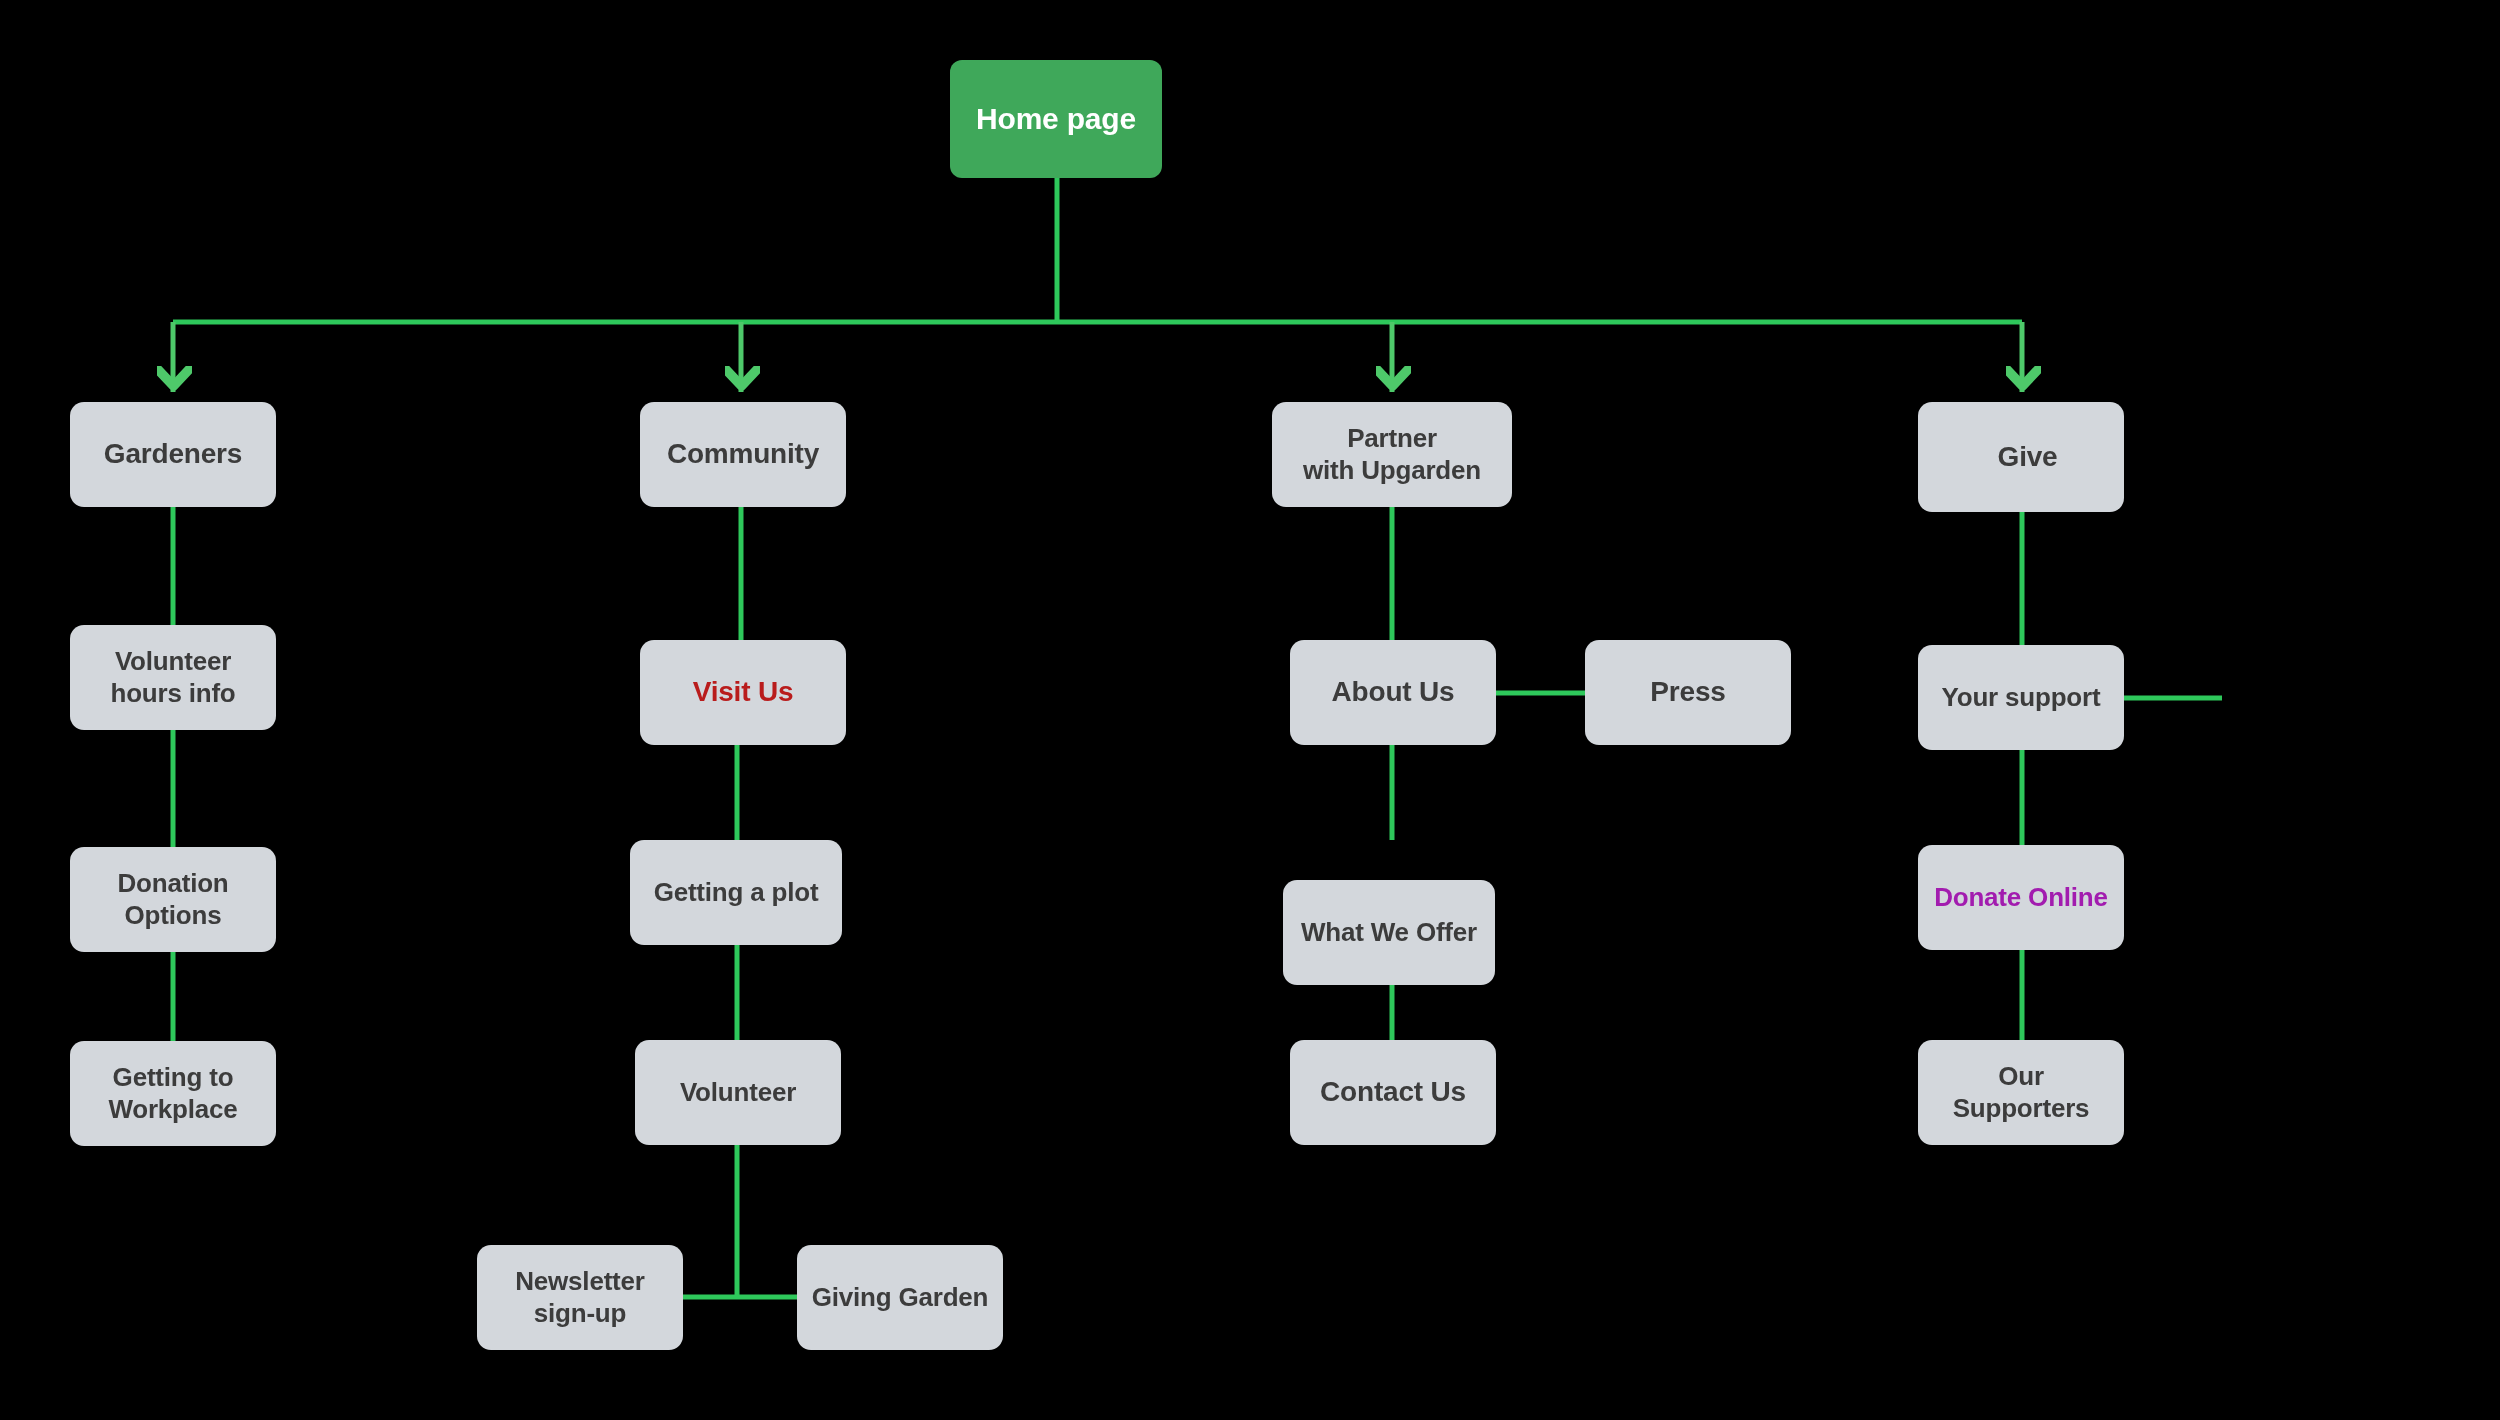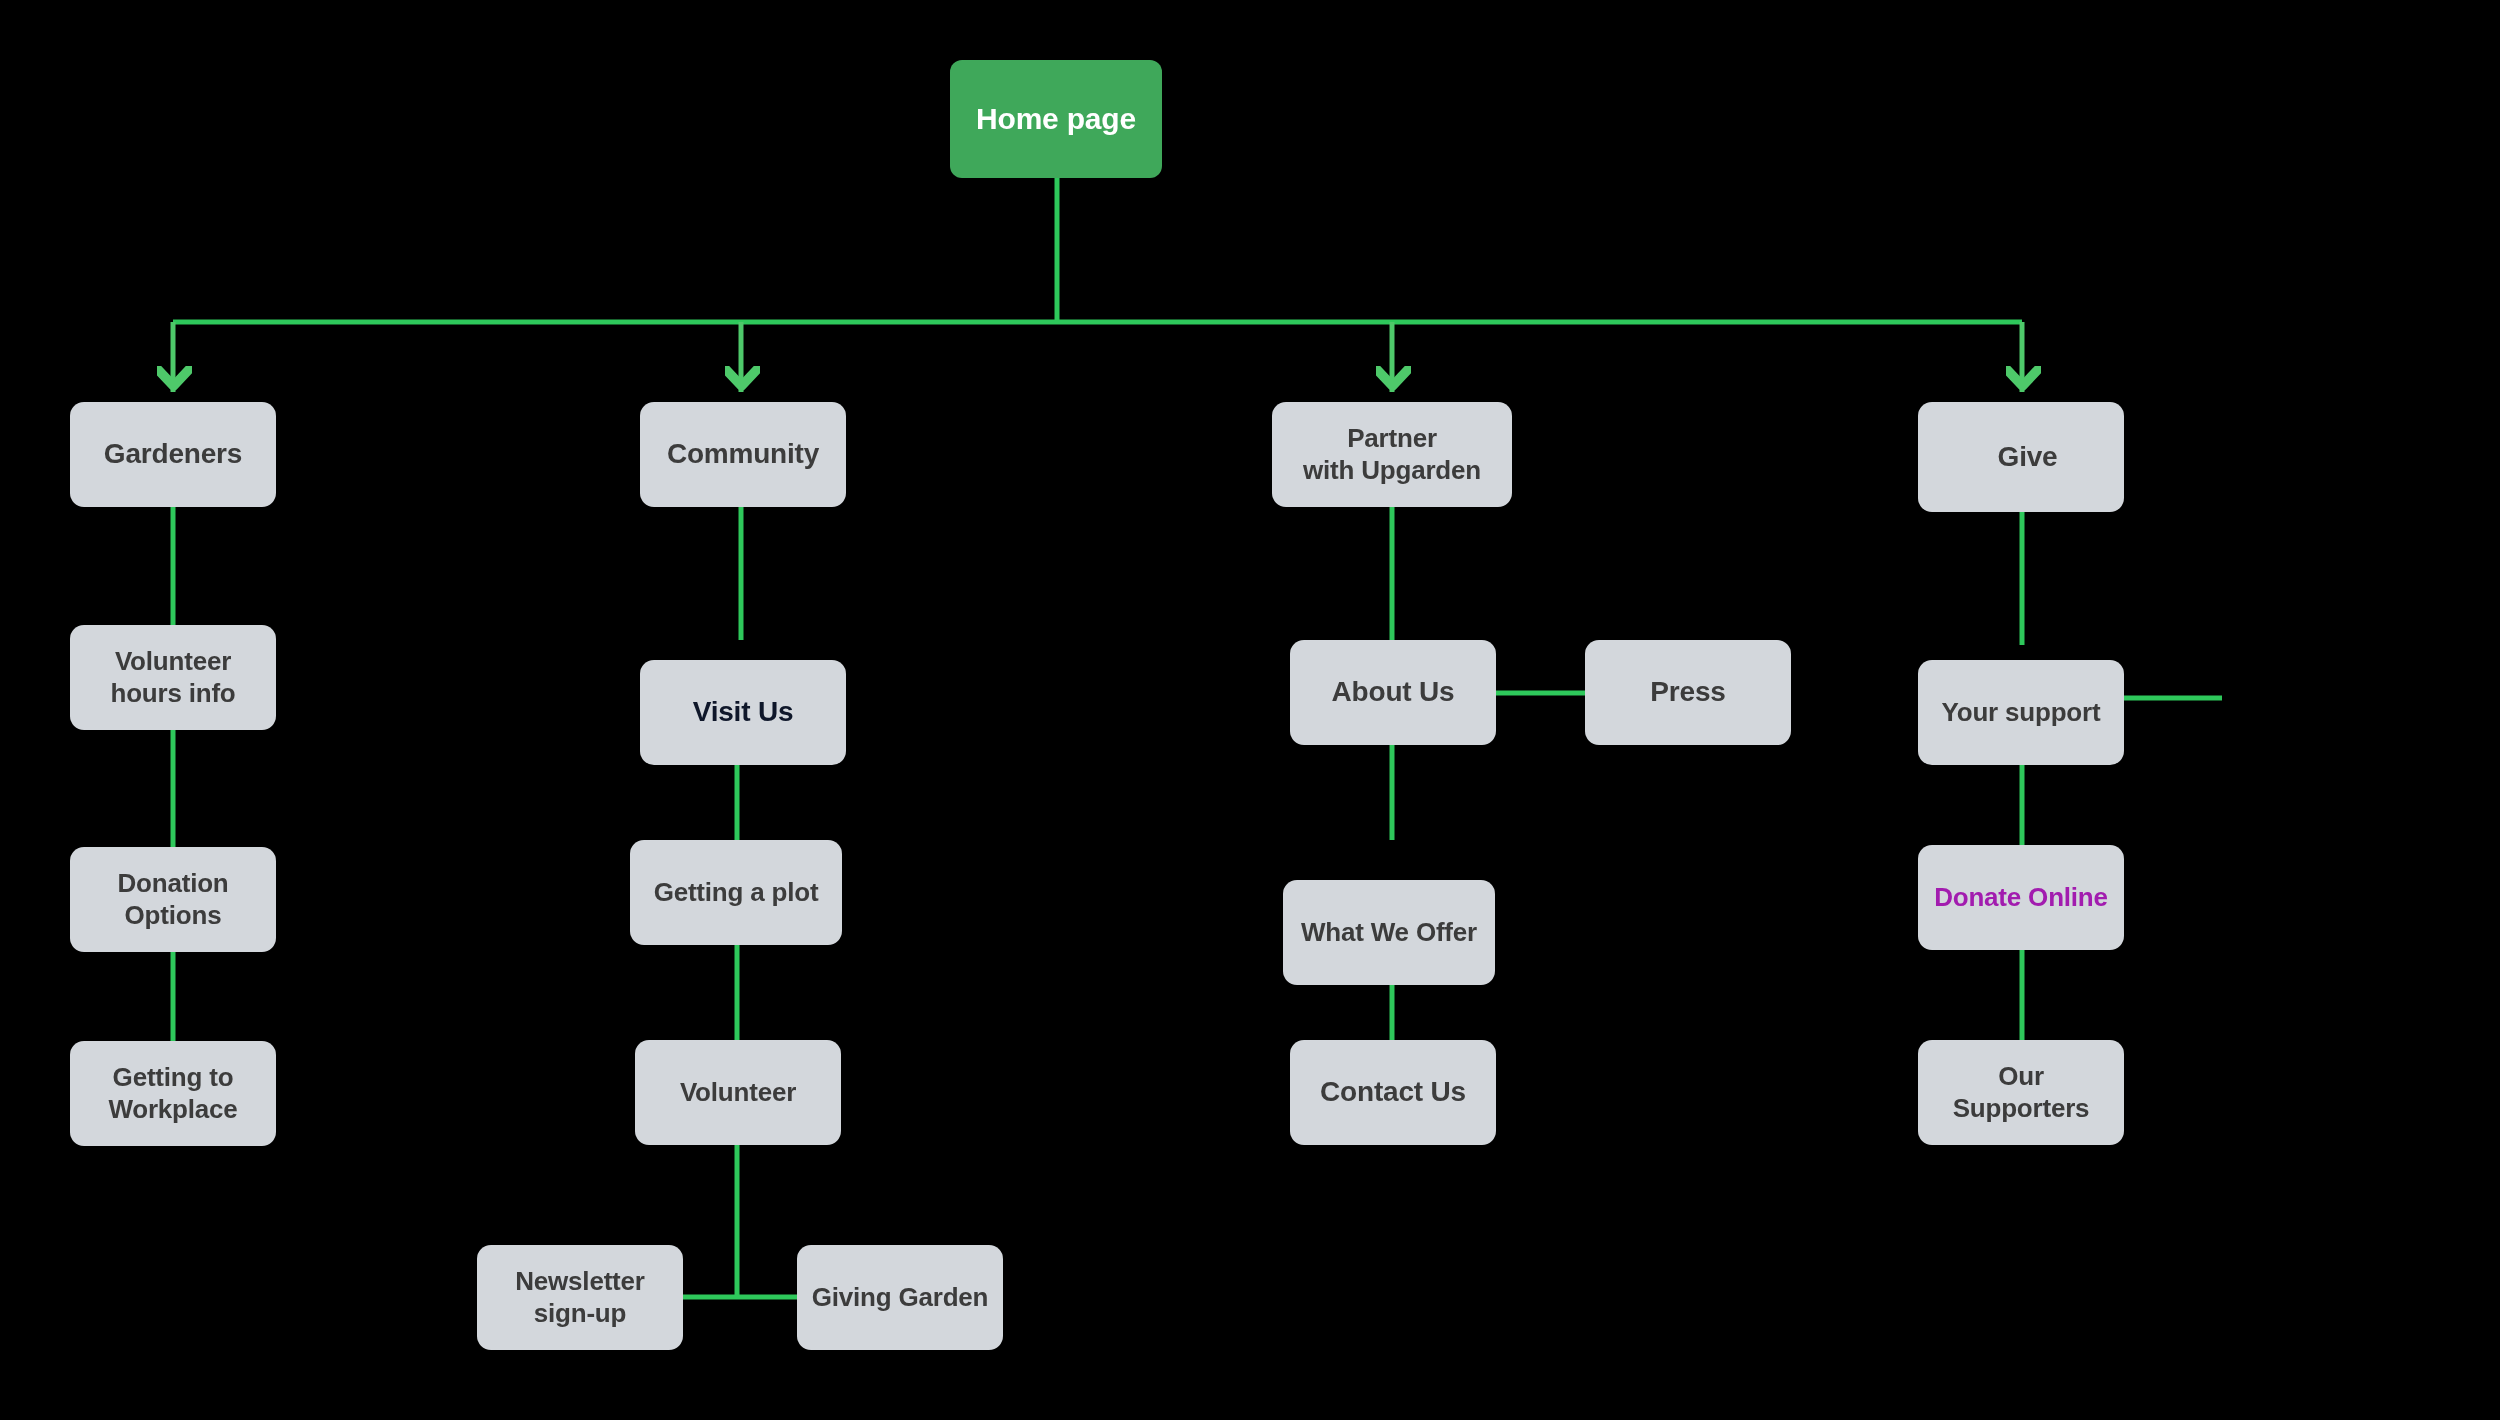--- a/index.html
+++ b/index.html
@@ -97,33 +97,33 @@
 
   <div class="node" style="left: 70px; top: 402px; width: 206px; height: 105px; font-size: 28px; background: rgb(211, 215, 220); color: rgb(60, 60, 60);">Gardeners</div>
   <div class="node" style="left: 70px; top: 625px; width: 206px; height: 105px; font-size: 26px; background: rgb(211, 215, 220); color: rgb(60, 60, 60);">Volunteer
 hours info</div>
   <div class="node" style="left: 70px; top: 847px; width: 206px; height: 105px; font-size: 26px; background: rgb(211, 215, 220); color: rgb(60, 60, 60);">Donation
 Options</div>
   <div class="node" style="left: 70px; top: 1041px; width: 206px; height: 105px; font-size: 26px; background: rgb(211, 215, 220); color: rgb(60, 60, 60);">Getting to
 Workplace</div>
 
   <div class="node" style="left: 640px; top: 402px; width: 206px; height: 105px; font-size: 28px; background: rgb(211, 215, 220); color: rgb(60, 60, 60);">Community</div>
-  <div class="node" style="left: 640px; top: 640px; width: 206px; height: 105px; font-size: 28px; background: rgb(211, 215, 220); color: #0f172a; margin-top: 20px;">Visit Us</div>
+  <div class="node" style="left: 640px; top: 640px; width: 206px; height: 105px; font-size: 28px; background: rgb(211, 215, 220); color: #b91c1c;">Visit Us</div>
   <div class="node" style="left: 630px; top: 840px; width: 212px; height: 105px; font-size: 26px; background: rgb(211, 215, 220); color: rgb(60, 60, 60);">Getting a plot</div>
   <div class="node" style="left: 635px; top: 1040px; width: 206px; height: 105px; font-size: 26px; background: rgb(211, 215, 220); color: rgb(60, 60, 60);">Volunteer</div>
   <div class="node" style="left: 477px; top: 1245px; width: 206px; height: 105px; font-size: 26px; background: rgb(211, 215, 220); color: rgb(60, 60, 60);">Newsletter
 sign-up</div>
   <div class="node" style="left: 797px; top: 1245px; width: 206px; height: 105px; font-size: 26px; background: rgb(211, 215, 220); color: rgb(60, 60, 60);">Giving Garden</div>
 
   <div class="node" style="left: 1272px; top: 402px; width: 240px; height: 105px; font-size: 26px; background: rgb(211, 215, 220); color: rgb(60, 60, 60);">Partner
 with Upgarden</div>
   <div class="node" style="left: 1290px; top: 640px; width: 206px; height: 105px; font-size: 28px; background: rgb(211, 215, 220); color: rgb(60, 60, 60);">About Us</div>
   <div class="node" style="left: 1585px; top: 640px; width: 206px; height: 105px; font-size: 28px; background: rgb(211, 215, 220); color: rgb(60, 60, 60);">Press</div>
   <div class="node" style="left: 1283px; top: 840px; width: 212px; height: 105px; font-size: 26px; background: rgb(211, 215, 220); color: rgb(60, 60, 60); margin-top: 40px;">What We Offer</div>
   <div class="node" style="left: 1290px; top: 1040px; width: 206px; height: 105px; font-size: 28px; background: rgb(211, 215, 220); color: rgb(60, 60, 60);">Contact Us</div>
 
   <div class="node" style="left: 1918px; top: 402px; width: 206px; height: 110px; font-size: 28px; background: rgb(211, 215, 220); color: rgb(60, 60, 60); padding-left: 13px;">Give</div>
-  <div class="node" style="left: 1918px; top: 660px; width: 206px; height: 105px; font-size: 26px; background: rgb(211, 215, 220); color: rgb(60, 60, 60);">Your support</div>
+  <div class="node" style="left: 1918px; top: 645px; width: 206px; height: 105px; font-size: 26px; background: rgb(211, 215, 220); color: rgb(60, 60, 60);">Your support</div>
   <div class="node" style="left: 1918px; top: 845px; width: 206px; height: 105px; font-size: 26px; background: rgb(211, 215, 220); color: #a21caf;">Donate Online</div>
   <div class="node" style="left: 1918px; top: 1040px; width: 206px; height: 105px; font-size: 26px; background: rgb(211, 215, 220); color: rgb(60, 60, 60);">Our
 Supporters</div>
 
 </div>
 
 </body></html>

